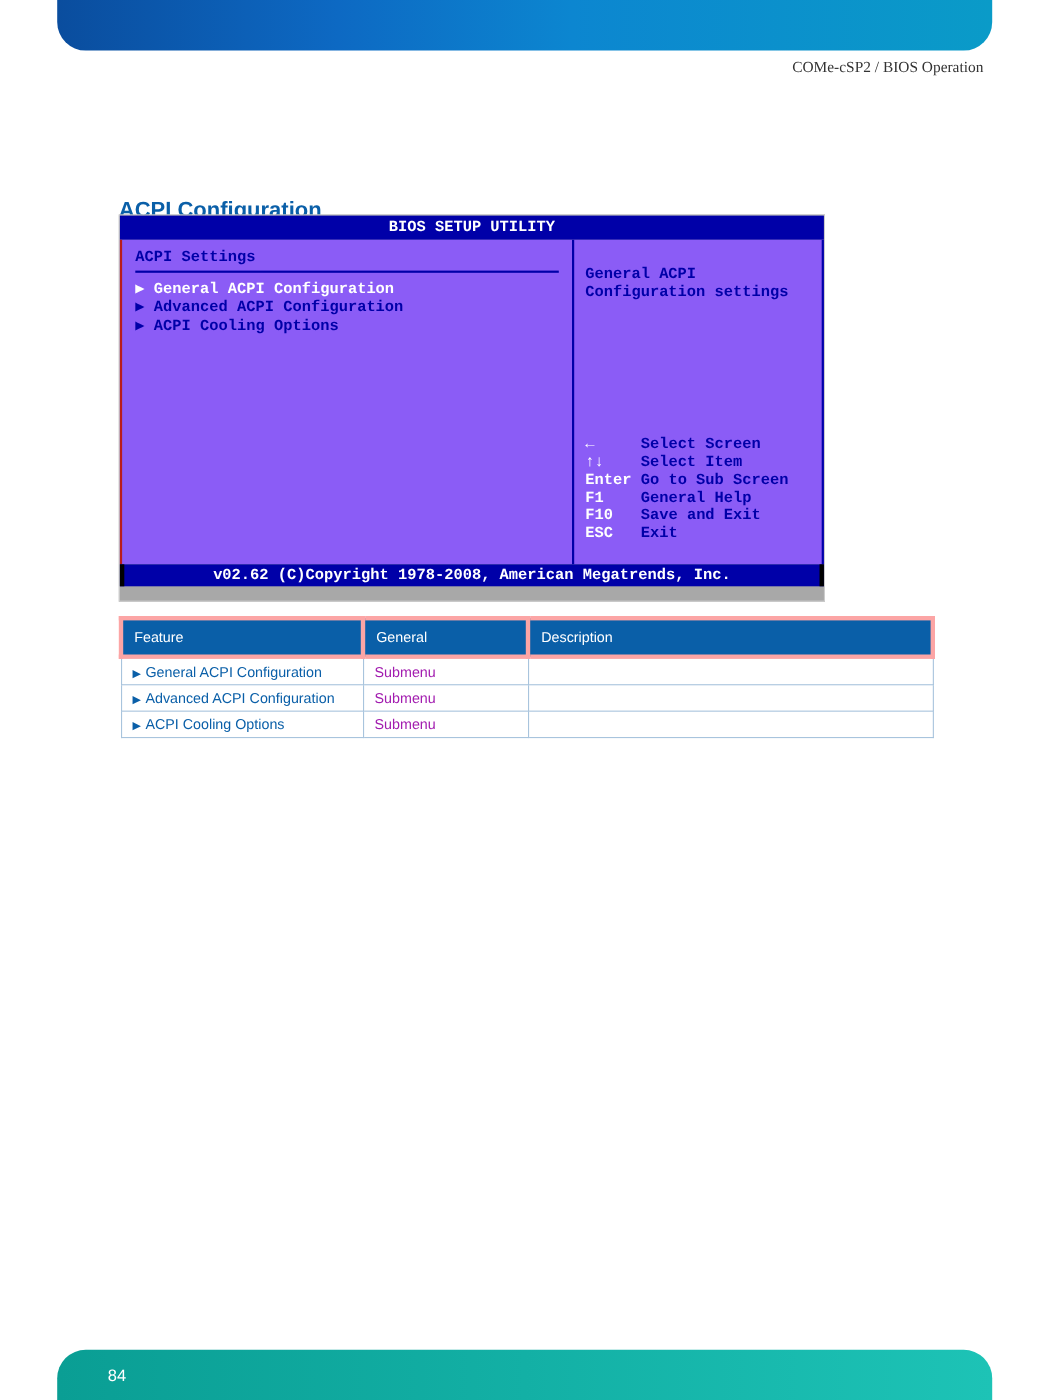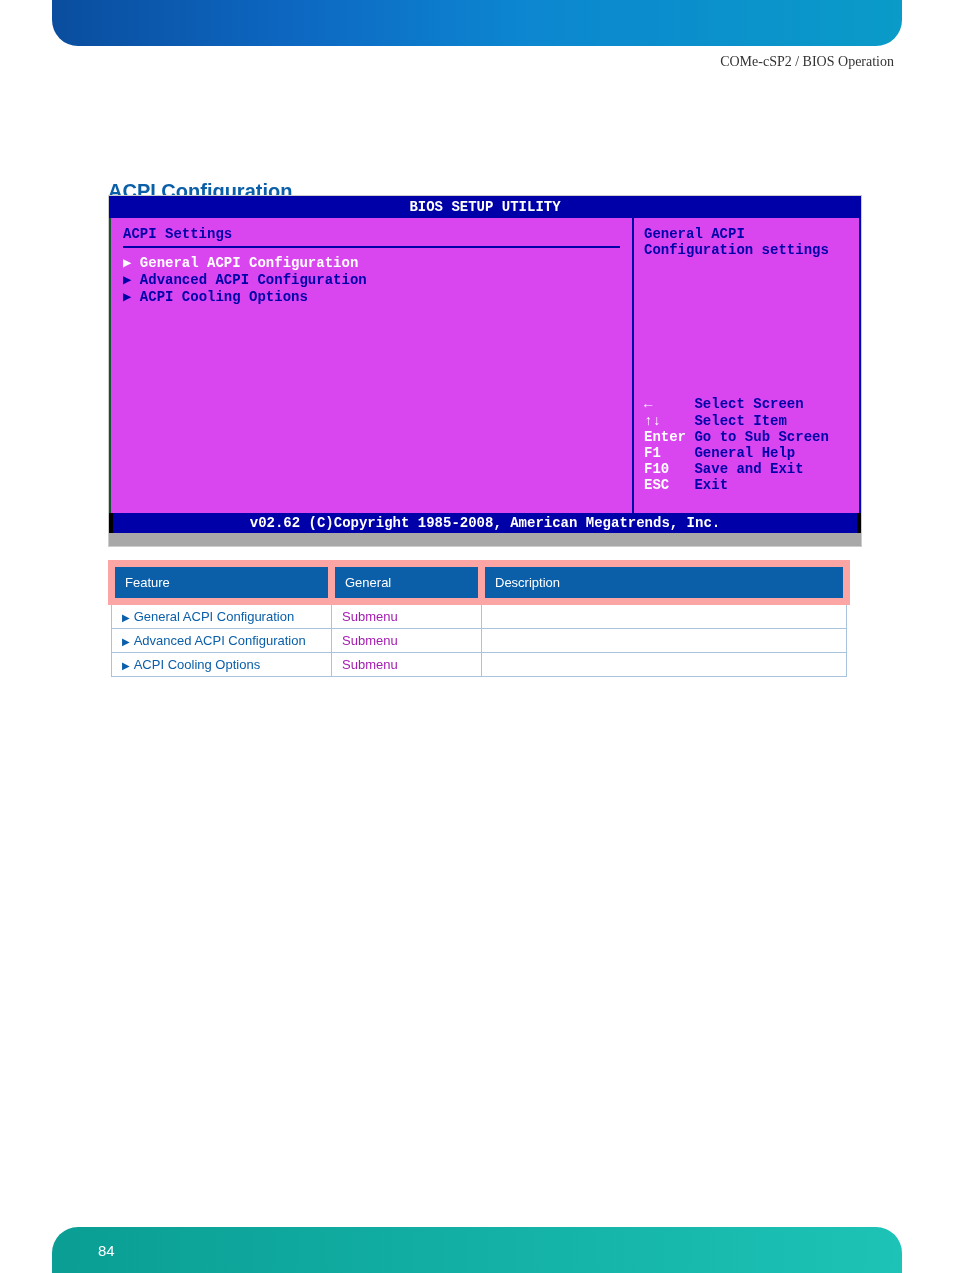--- a/index.html
+++ b/index.html
@@ -34,21 +34,21 @@
     left: 108px;
     font-size: 20px;
     font-weight: bold;
     color: #0a5fa8;
     font-family: 'Trebuchet MS', sans-serif;
   }
   .bios-screenshot {
     position: absolute;
     top: 195px;
     left: 108px;
-    width: 754px;
+    width: 642px;
     height: 352px;
     border: 1px solid #ccc;
     background: #a8a8a8;
     font-family: 'Courier New', monospace;
   }
   .bios-title-bar {
     background: #0000a8;
     color: #ffffff;
     text-align: center;
     font-weight: bold;
@@ -63,23 +63,23 @@
   .bios-tab {
     display: inline-block;
     background: #a8a8a8;
     color: #0000a8;
     font-weight: bold;
     padding: 1px 4px;
     font-size: 14px;
   }
   .bios-body {
     display: flex;
-    background: #d946ef;
+    background: #8b5cf6;
     height: 295px;
-    border-left: 2px solid #14532d;
+    border-left: 2px solid #b91c1c;
     border-right: 2px solid #0000a8;
   }
   .bios-main {
     flex: 1;
     padding: 8px 12px;
     color: #0000a8;
     font-weight: bold;
     font-size: 14px;
     border-right: 2px solid #0000a8;
   }
@@ -96,20 +96,21 @@
     white-space: pre;
   }
   .bios-item.selected { color: #ffffff; }
   .bios-side {
     width: 225px;
     padding: 8px 10px;
     color: #0000a8;
     font-weight: bold;
     font-size: 14px;
     position: relative;
+    margin-top: 16px;
   }
   .bios-help {
     position: absolute;
     bottom: 20px;
     left: 10px;
     white-space: pre;
     color: #0000a8;
     line-height: 1.15;
     font-size: 14px;
   }
@@ -132,21 +133,21 @@
     border-collapse: collapse;
     font-family: 'Trebuchet MS', sans-serif;
     font-size: 13px;
   }
   .feature-table th {
     background: #0a5fa8;
     color: #ffffff;
     text-align: left;
     font-weight: normal;
     padding: 8px 10px;
-    border: 7px solid #fca5a5;
+    border: 4px solid #fca5a5;
   }
   .feature-table td {
     padding: 4px 10px;
     border: 1px solid #a8c4dd;
     color: #a21caf;
   }
   .feature-table td.link { color: #0a5fa8; }
   .feature-table td.link .tri {
     color: #0a5fa8;
     font-size: 10px;
@@ -193,21 +194,21 @@
       <div>General ACPI</div>
       <div>Configuration settings</div>
       <div class="bios-help"><span class="w">←</span>     <span>Select Screen</span>
 <span class="w">↑↓</span>    <span>Select Item</span>
 <span class="w">Enter</span> <span>Go to Sub Screen</span>
 <span class="w">F1</span>    <span>General Help</span>
 <span class="w">F10</span>   <span>Save and Exit</span>
 <span class="w">ESC</span>   <span>Exit</span></div>
     </div>
   </div>
-  <div class="bios-footer">v02.62 (C)Copyright 1985-2008, American Megatrends, Inc.</div>
+  <div class="bios-footer">v02.62 (C)Copyright 1978-2008, American Megatrends, Inc.</div>
 </div>
 
 <table class="feature-table">
   <thead>
     <tr>
       <th style="width:220px">Feature</th>
       <th style="width:150px">General</th>
       <th>Description</th>
     </tr>
   </thead>

